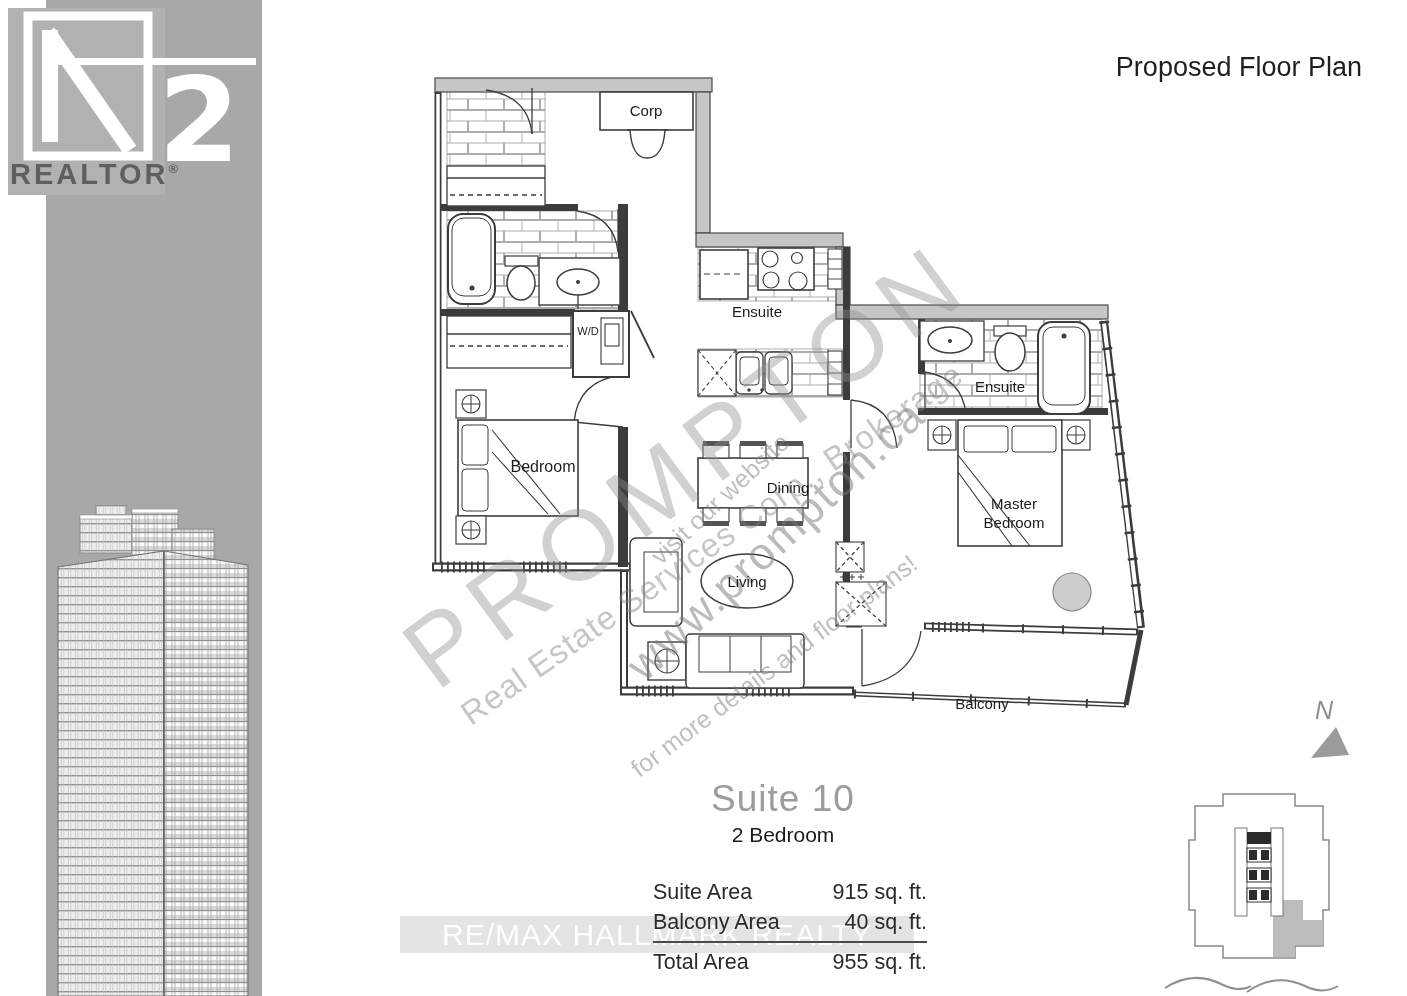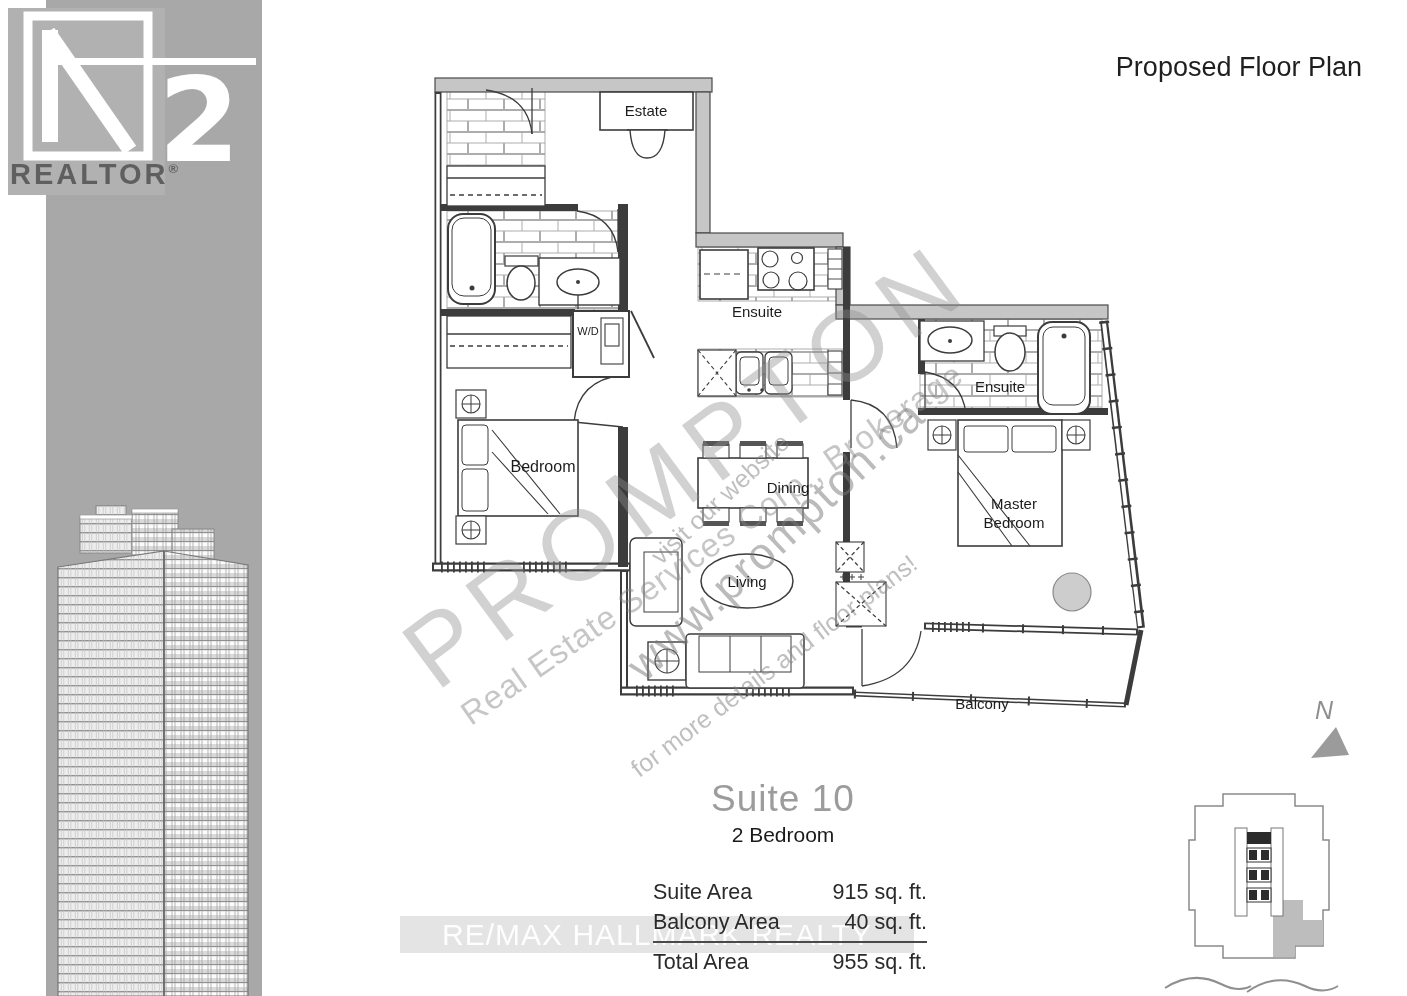--- a/index.html
+++ b/index.html
@@ -322,21 +322,21 @@
     <rect x="64" y="100" width="24" height="14" fill="#fff" stroke="#333" stroke-width="1"></rect>
     <rect x="66" y="102" width="8" height="10" fill="#2b2b2b"></rect>
       <rect x="78" y="102" width="8" height="10" fill="#2b2b2b"></rect>
     <path d="M-18,200Q10,182 38,196Q56,205 68,198" fill="none" stroke="#8f8f8f" stroke-width="2"></path>
     <path d="M64,204Q92,184 122,198Q140,207 155,198" fill="none" stroke="#8f8f8f" stroke-width="2"></path>
   </g>
 
   <polygon points="1311,758 1336,727 1349,755" fill="#9b9b9b"></polygon>
 </svg>
 
-<div class="abs room-label" style="left:646px;top:110px;">Estate</div>
+<div class="abs room-label" style="left:646px;top:110px;">Corp</div>
 <div class="abs room-label" style="left:757px;top:311px;">Ensuite</div>
 <div class="abs room-label" id="lbl-wd" style="left:588px;top:331px;">W/D</div>
 <div class="abs room-label" style="left:543px;top:467px;font-size:16px;text-align:center;">Bedroom</div>
 <div class="abs room-label" style="left:752px;top:487px;margin-left:36px;">Dining</div>
 <div class="abs room-label" style="left:747px;top:581px;">Living</div>
 <div class="abs room-label" style="left:1000px;top:386px;">Ensuite</div>
 <div class="abs room-label" id="lbl-master" style="left:1014px;top:514px;">Master Bedroom</div>
 <div class="abs room-label" style="left:982px;top:663px;margin-top:40px;">Balcony</div>
 
 <div class="abs wm" id="wm-brand">PROMPTON</div>

